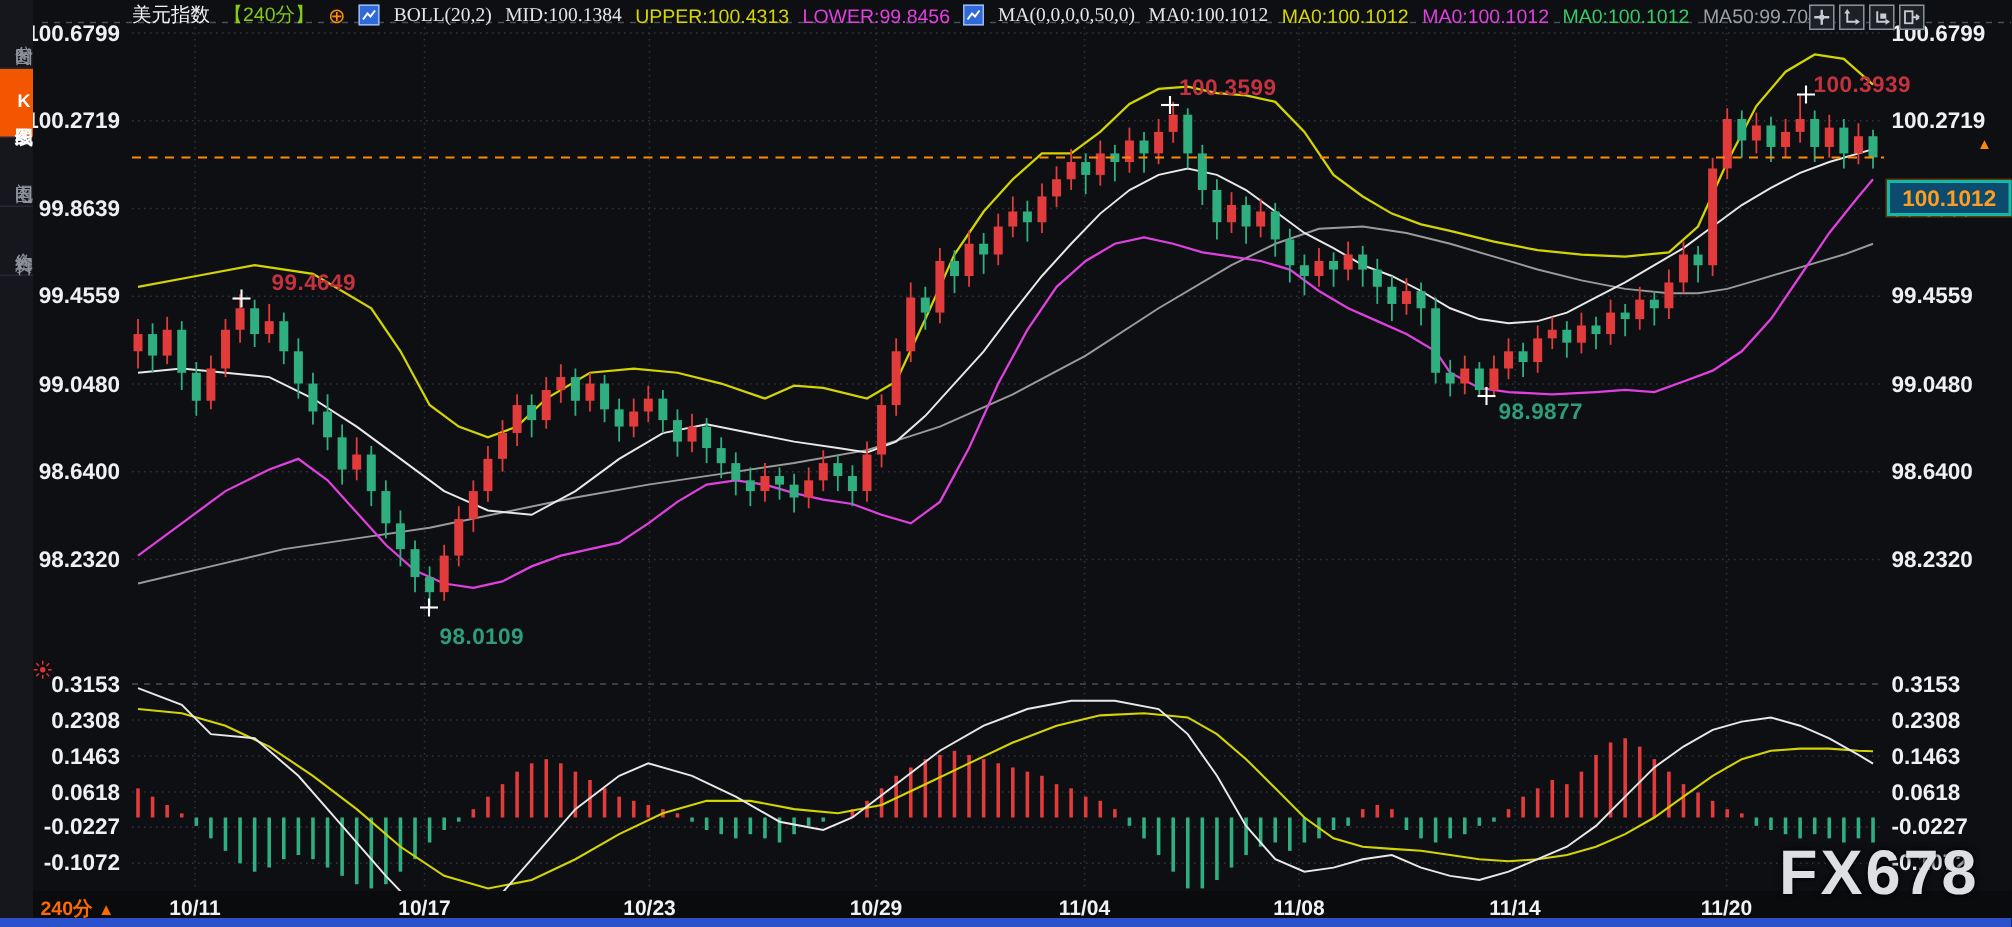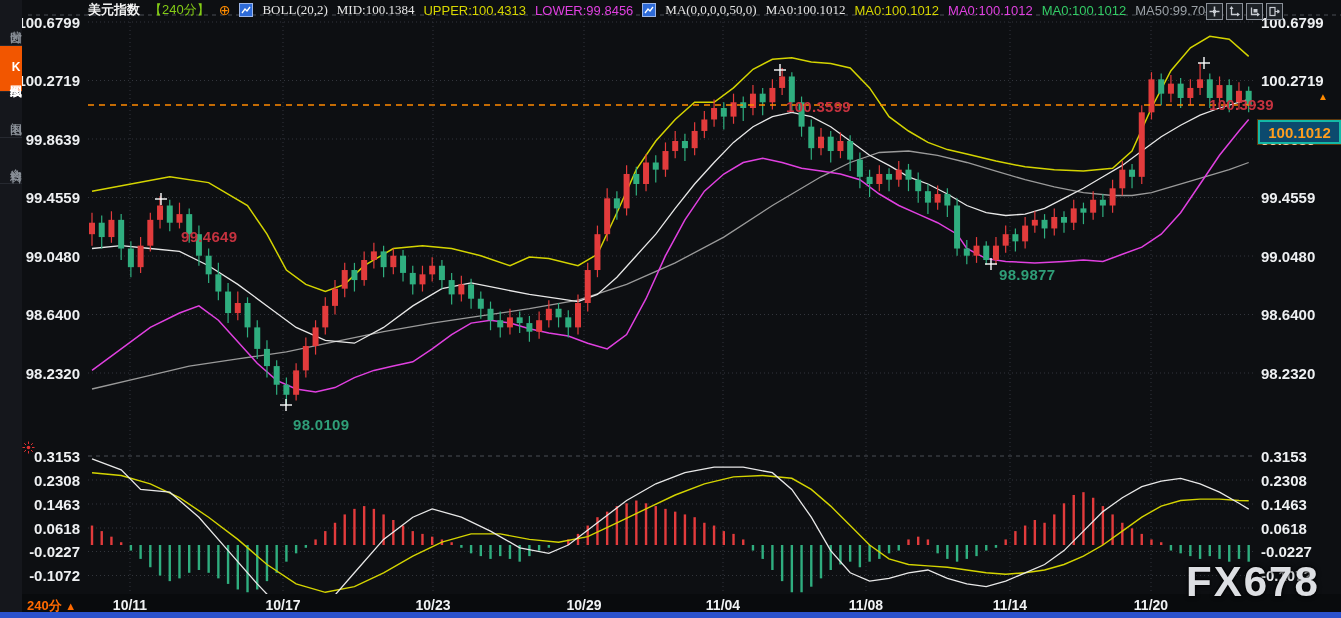--- a/index.html
+++ b/index.html
@@ -14,21 +14,21 @@
             font-size:12px;line-height:13px;cursor:pointer;border-bottom:1px solid #262930;
             writing-mode:vertical-rl;text-orientation:upright;letter-spacing:1px;margin:0 auto;}
   .side-tab{height:auto;min-height:46px;display:block;}
   .side-tab.active{background:#f25600;color:#ffffff;font-weight:bold;}
 
   
   .legend{position:absolute;left:88px;top:0;height:20px;display:flex;align-items:center;
           gap:9px;z-index:4;font-size:13px;white-space:nowrap;}
   .c-white{color:#e6e6e6;font-family:Liberation Serif, serif;} .c-yellow{color:#d6d600;} .c-magenta{color:#e040e0;}
   .c-green{color:#33cc66;} .c-gray{color:#9aa0a6;} .c-orangered{color:#84cc16;}
-  .sym{font-weight:bold;color:#f2f2f2;}
+  .sym{font-weight:normal;color:#f2f2f2;}
   .crosshair{color:#ff8c00;font-size:14px;line-height:14px;}
   .mini-chart{width:12px;height:12px;background:#2e6bd8;border:1px solid #9db6e8;
               display:inline-flex;align-items:center;justify-content:center;}
 
   
   .toolbar{position:absolute;left:1206px;top:3px;display:flex;gap:3px;z-index:4;}
   .tool-btn{width:15px;height:15px;border:1px solid #8a9098;background:#1d2126;
             display:flex;align-items:center;justify-content:center;cursor:pointer;}
 
   
@@ -37,21 +37,21 @@
   .tick-right{left:1261px;width:80px;text-align:left;}
   .date-tick{position:absolute;top:597px;width:70px;text-align:center;color:#f0f2f4;
              font-size:14px;font-weight:bold;z-index:6;}
 
   
   .macd-legend{position:absolute;left:90px;top:437px;display:flex;gap:12px;font-size:13px;z-index:4;}
   .flare{position:absolute;left:22px;top:440px;z-index:4;}
 
   
   .anno{position:absolute;font-size:15px;font-weight:bold;z-index:3;letter-spacing:0.3px;}
-  .anno-red{color:#c5323f;margin-top:48px;} .anno-green{color:#2f9e78;}
+  .anno-red{color:#c5323f;} .anno-green{color:#2f9e78;}
 
   
   .price-tag{position:absolute;left:1258px;top:120px;width:79px;height:20px;background:#0c4a6e;
              border:2px solid #14b8a6;box-shadow:0 0 0 1px #ff8a0055;color:#ff9d1e;font-size:15px;
              font-weight:bold;display:flex;align-items:center;justify-content:center;z-index:4;}
   .tag-arrow{position:absolute;left:1318px;top:91px;color:#ff8a00;font-size:10px;z-index:5;}
 
   
   .xaxis-row{position:absolute;left:0;top:594px;width:1341px;height:18px;background:#090b0d;z-index:2;}
   .interval{position:absolute;left:27px;top:597px;color:#ff6a00;font-size:13px;font-weight:bold;z-index:6;}

